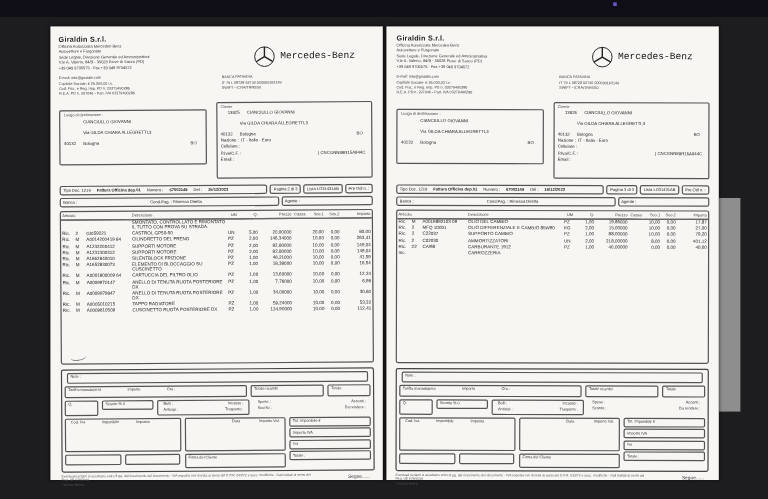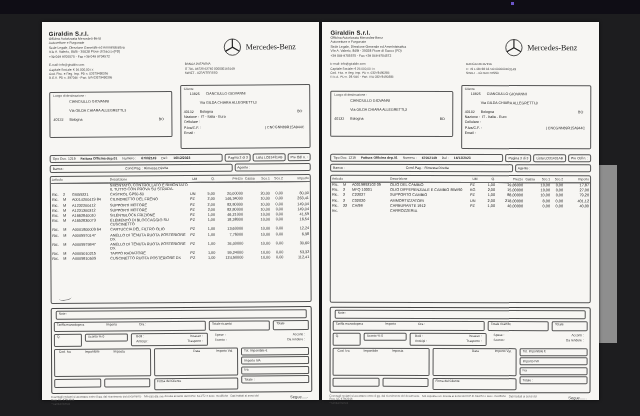--- a/index.html
+++ b/index.html
@@ -22,21 +22,21 @@
   #page-right{left:322px;}
   .page-inner{padding:8px 8px 0 8px;position:relative;height:370px;box-sizing:border-box;}
   #page-left .page-inner{transform:rotate(-0.4deg);}
   #page-right .page-inner{transform:rotate(0.15deg);}
 
   
   .hdr{display:flex;justify-content:space-between;}
   .co-name{font-size:6px;font-weight:bold;letter-spacing:.2px;}
   .co-line{font-size:3.3px;line-height:1.35;color:#333;}
   .logo{display:flex;align-items:center;gap:4px;margin-right:14px;margin-top:6px;}
-  .brand{font-family:Liberation Serif, serif;font-size:8px;color:#1a1a1a;}
+  .brand{font-family:Liberation Mono, monospace;font-size:8px;color:#1a1a1a;}
 
   
   .contact{display:flex;margin-top:4px;}
   .cc1{width:52%;}
   .cc2{width:48%;}
   .cline{font-size:3.1px;line-height:1.4;color:#3a3a3a;}
 
   
   .addr-row{display:flex;justify-content:space-between;margin-top:5px;}
   .abox{border:0.6px solid #555;border-radius:1.5px;box-sizing:border-box;font-size:3.6px;padding:1.5px 3px;color:#222;}

